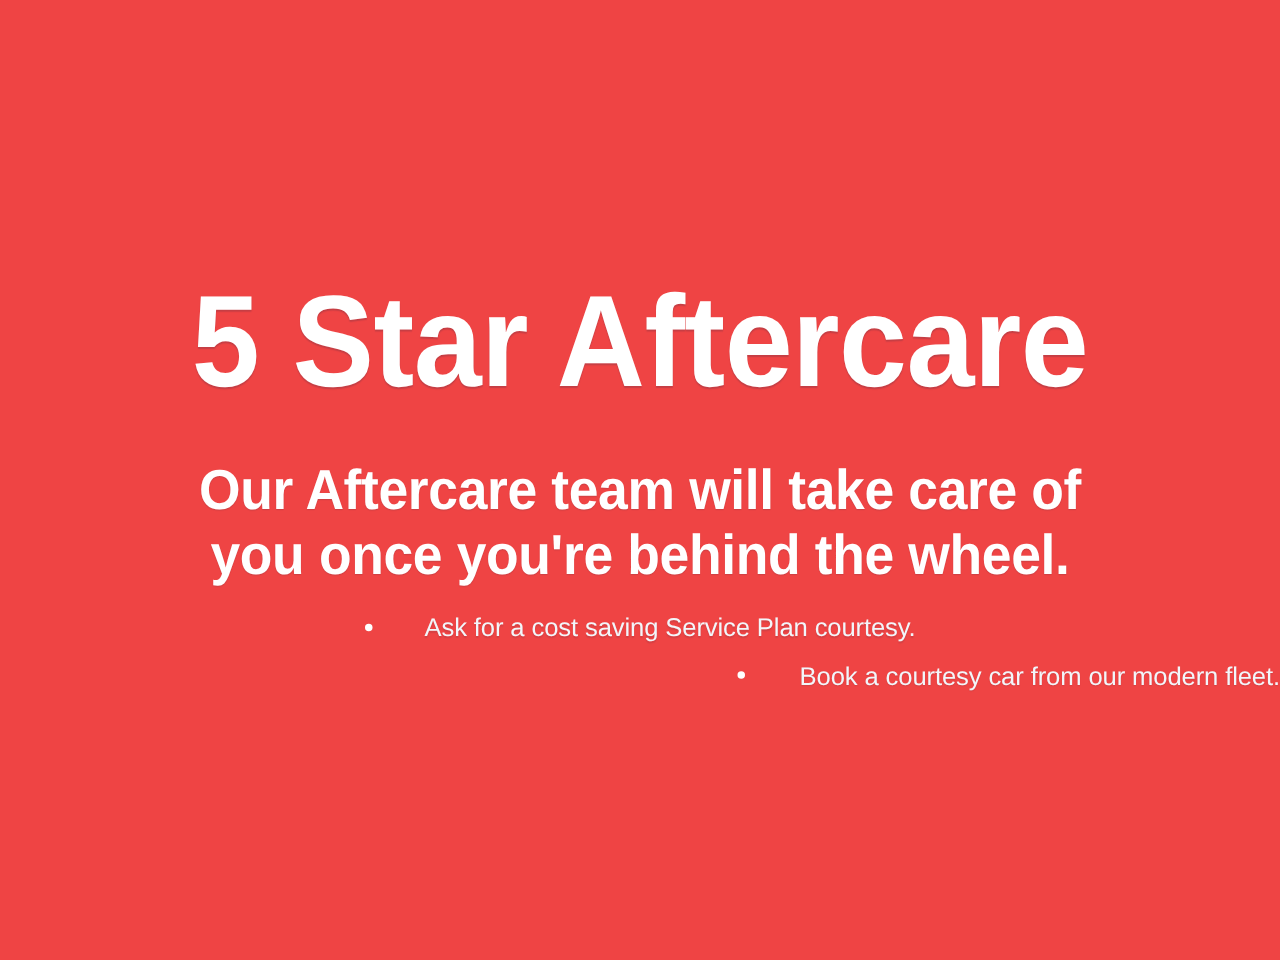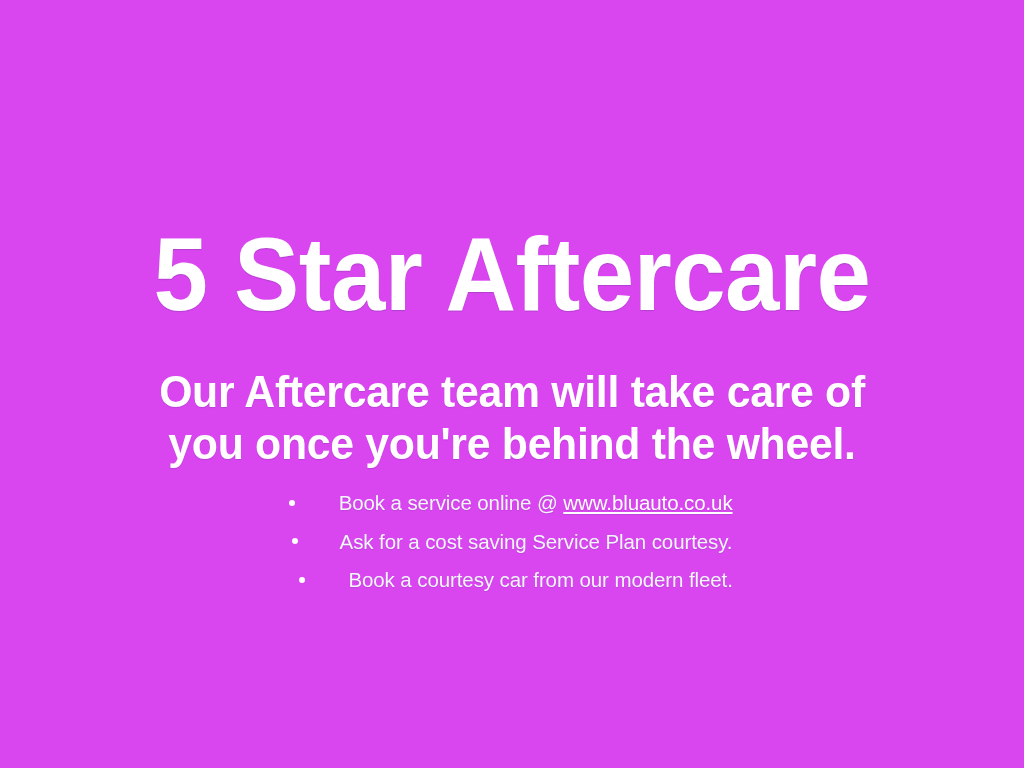--- a/index.html
+++ b/index.html
@@ -105,41 +105,36 @@
   }
   .bullet-link {
     color: #FFFFFF;
     text-decoration: underline;
     text-underline-offset: 2px;
   }
 
   
   .bullet-item.row-0 { padding-right: 2px; }
   .bullet-item.row-1 { padding-right: 0px; }
-  .bullet-item.row-2 { padding-left: 8px; }
+  .bullet-item.row-2 { padding-left: 8px; text-align: right; }
 </style>
 </head>
 <body>
 
-<div id="slide" style="background: #d946ef;">
+<div id="slide" style="background: #ef4444;">
 
   <h1 class="slide-title">5 Star Aftercare</h1>
 
   <div class="subtitle-block">
     <span class="subtitle-line">Our Aftercare team will take care of</span>
     <span class="subtitle-line">you once you're behind the wheel.</span>
   </div>
 
   <ul class="bullet-list">
 
-    <li class="bullet-item row-0">
-      <span class="bullet-dot"></span>
-      <span class="bullet-gap"></span>
-      <span class="bullet-text">Book a service online @ </span><a class="bullet-link" href="#">www.bluauto.co.uk</a>
-    </li>
 
     <li class="bullet-item row-1">
       <span class="bullet-dot"></span>
       <span class="bullet-gap"></span>
       <span class="bullet-text">Ask for a cost saving Service Plan courtesy.</span>
     </li>
 
     <li class="bullet-item row-2">
       <span class="bullet-dot"></span>
       <span class="bullet-gap"></span>

